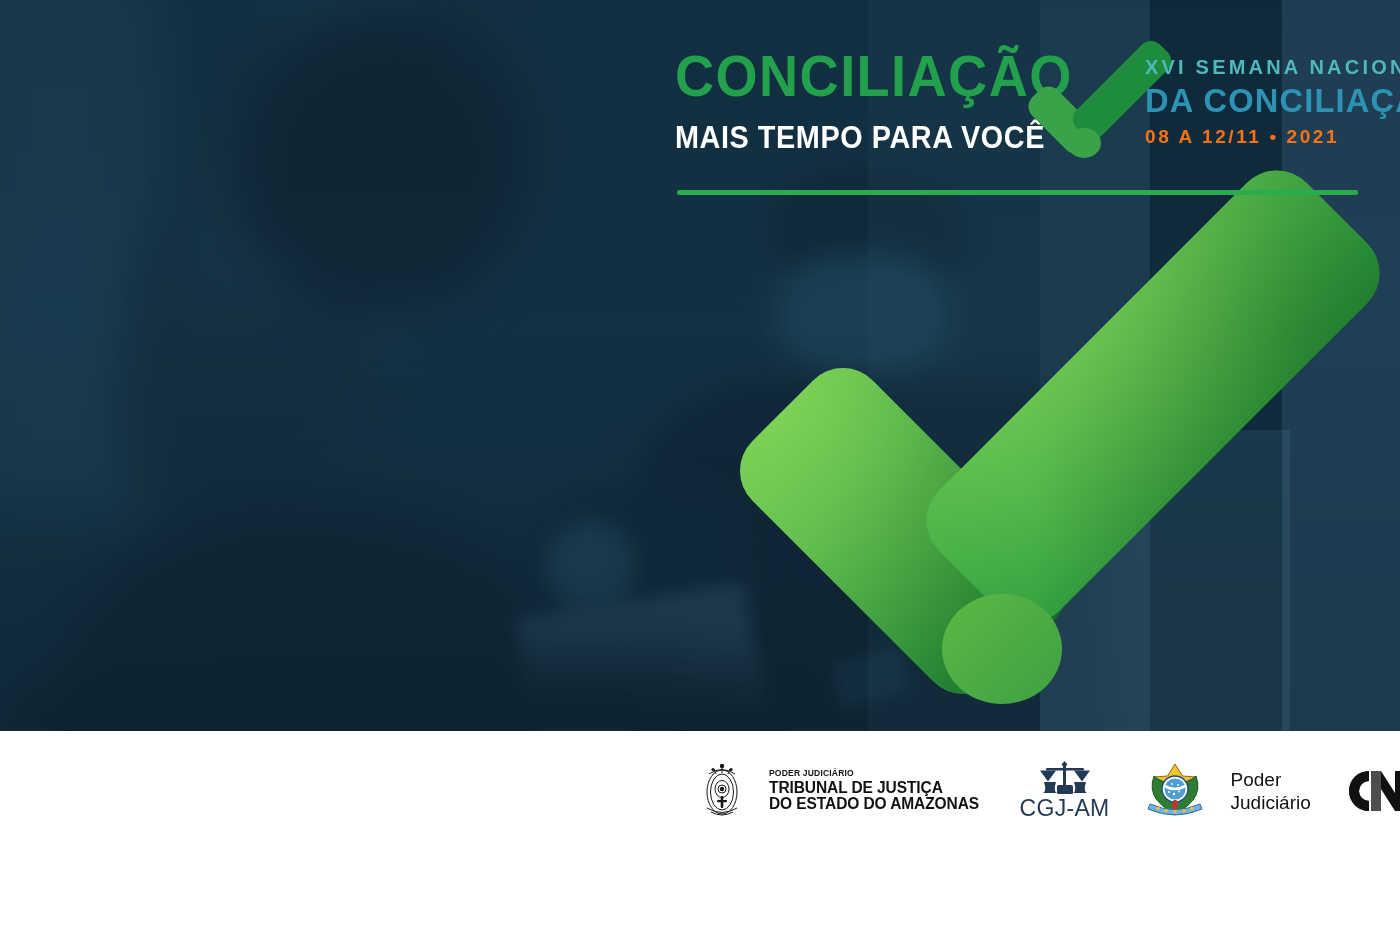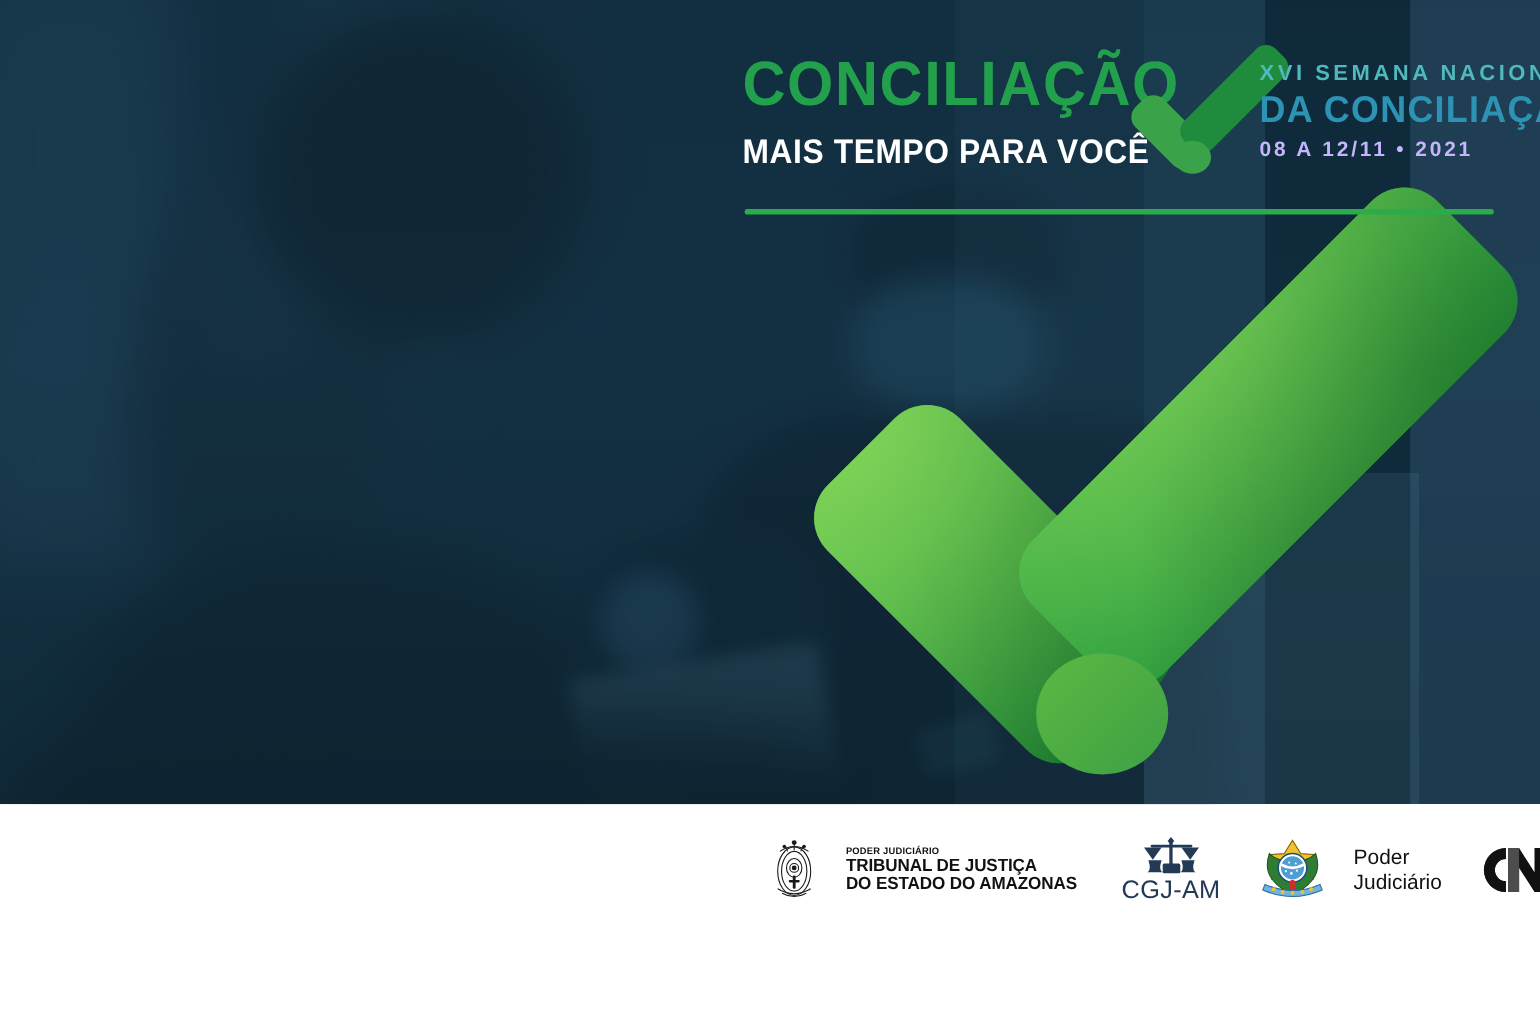--- a/index.html
+++ b/index.html
@@ -349,21 +349,21 @@
     margin-top: 2px;
     transform: scaleX(.96);
     transform-origin: left center;
     white-space: nowrap;
   }
   .event-date {
     font-family: "Liberation Sans Narrow", "Liberation Sans", sans-serif;
     font-weight: 700;
     font-size: 19px;
     letter-spacing: 2.6px;
-    color: #c4b5fd;
+    color: #f97316;
     line-height: 22px;
     margin-top: 7px;
     white-space: nowrap;
   }
 
   
   .rule {
     position: absolute;
     left: 677px;
     top: 190px;

